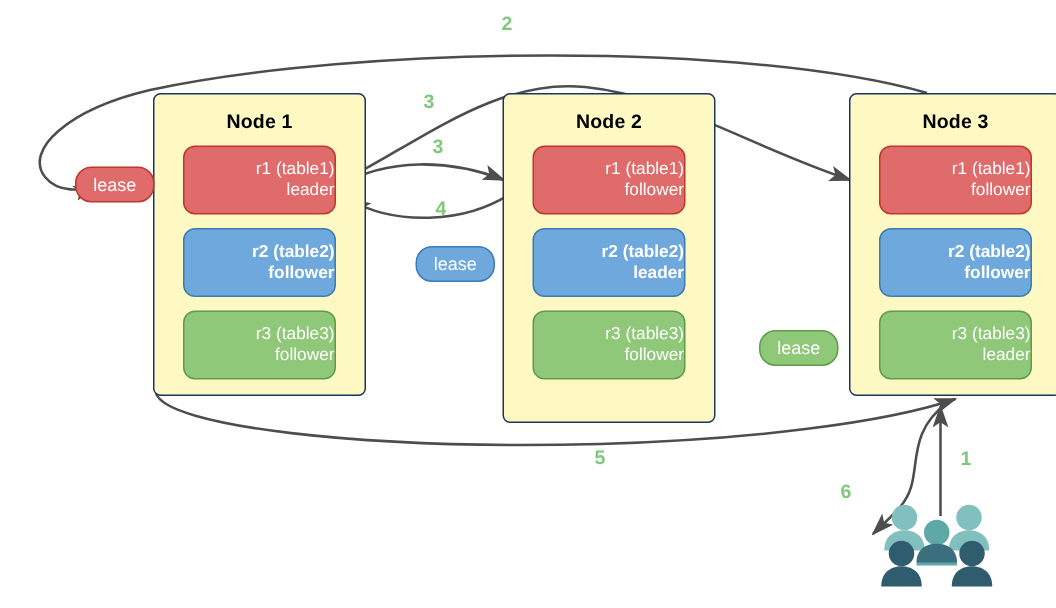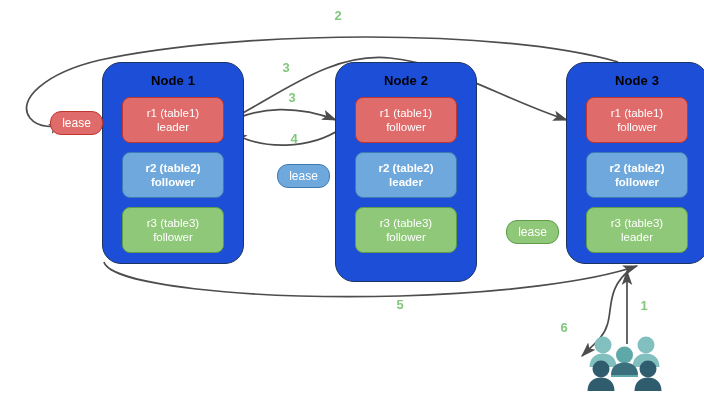--- a/index.html
+++ b/index.html
@@ -19,42 +19,42 @@
     position: absolute;
     left: 0;
     top: 0;
     width: 704px;
     height: 405px;
     pointer-events: none;
   }
   .node {
     position: absolute;
     box-sizing: border-box;
-    background: #1d4ed8;
+    background: #fef9c3;
     border: 1.6px solid #1c3461;
-    border-radius: 19px;
+    border-radius: 5px;
     z-index: 3;
   }
   .node-title {
     text-align: center;
     font-size: 13px;
     font-weight: bold;
     color: #000000;
     margin-top: 10px;
     letter-spacing: 0.1px;
   }
   .replica {
     box-sizing: border-box;
     width: 102px;
     height: 46px;
     margin: 9px auto 0 auto;
     border-radius: 8px;
     display: flex;
     flex-direction: column;
-    align-items: center;
+    align-items: flex-end;
     justify-content: center;
     color: #ffffff;
     font-size: 11.5px;
     line-height: 14px;
     text-align: center;
   }
   .rep-red   { background: #e06b6b; border: 1.6px solid #c0372f; }
   .rep-blue  { background: #6fa8dc; border: 1.6px solid #3d7bb5; font-weight: bold; }
   .rep-green { background: #8fc878; border: 1.6px solid #5e9c4a; }
 

